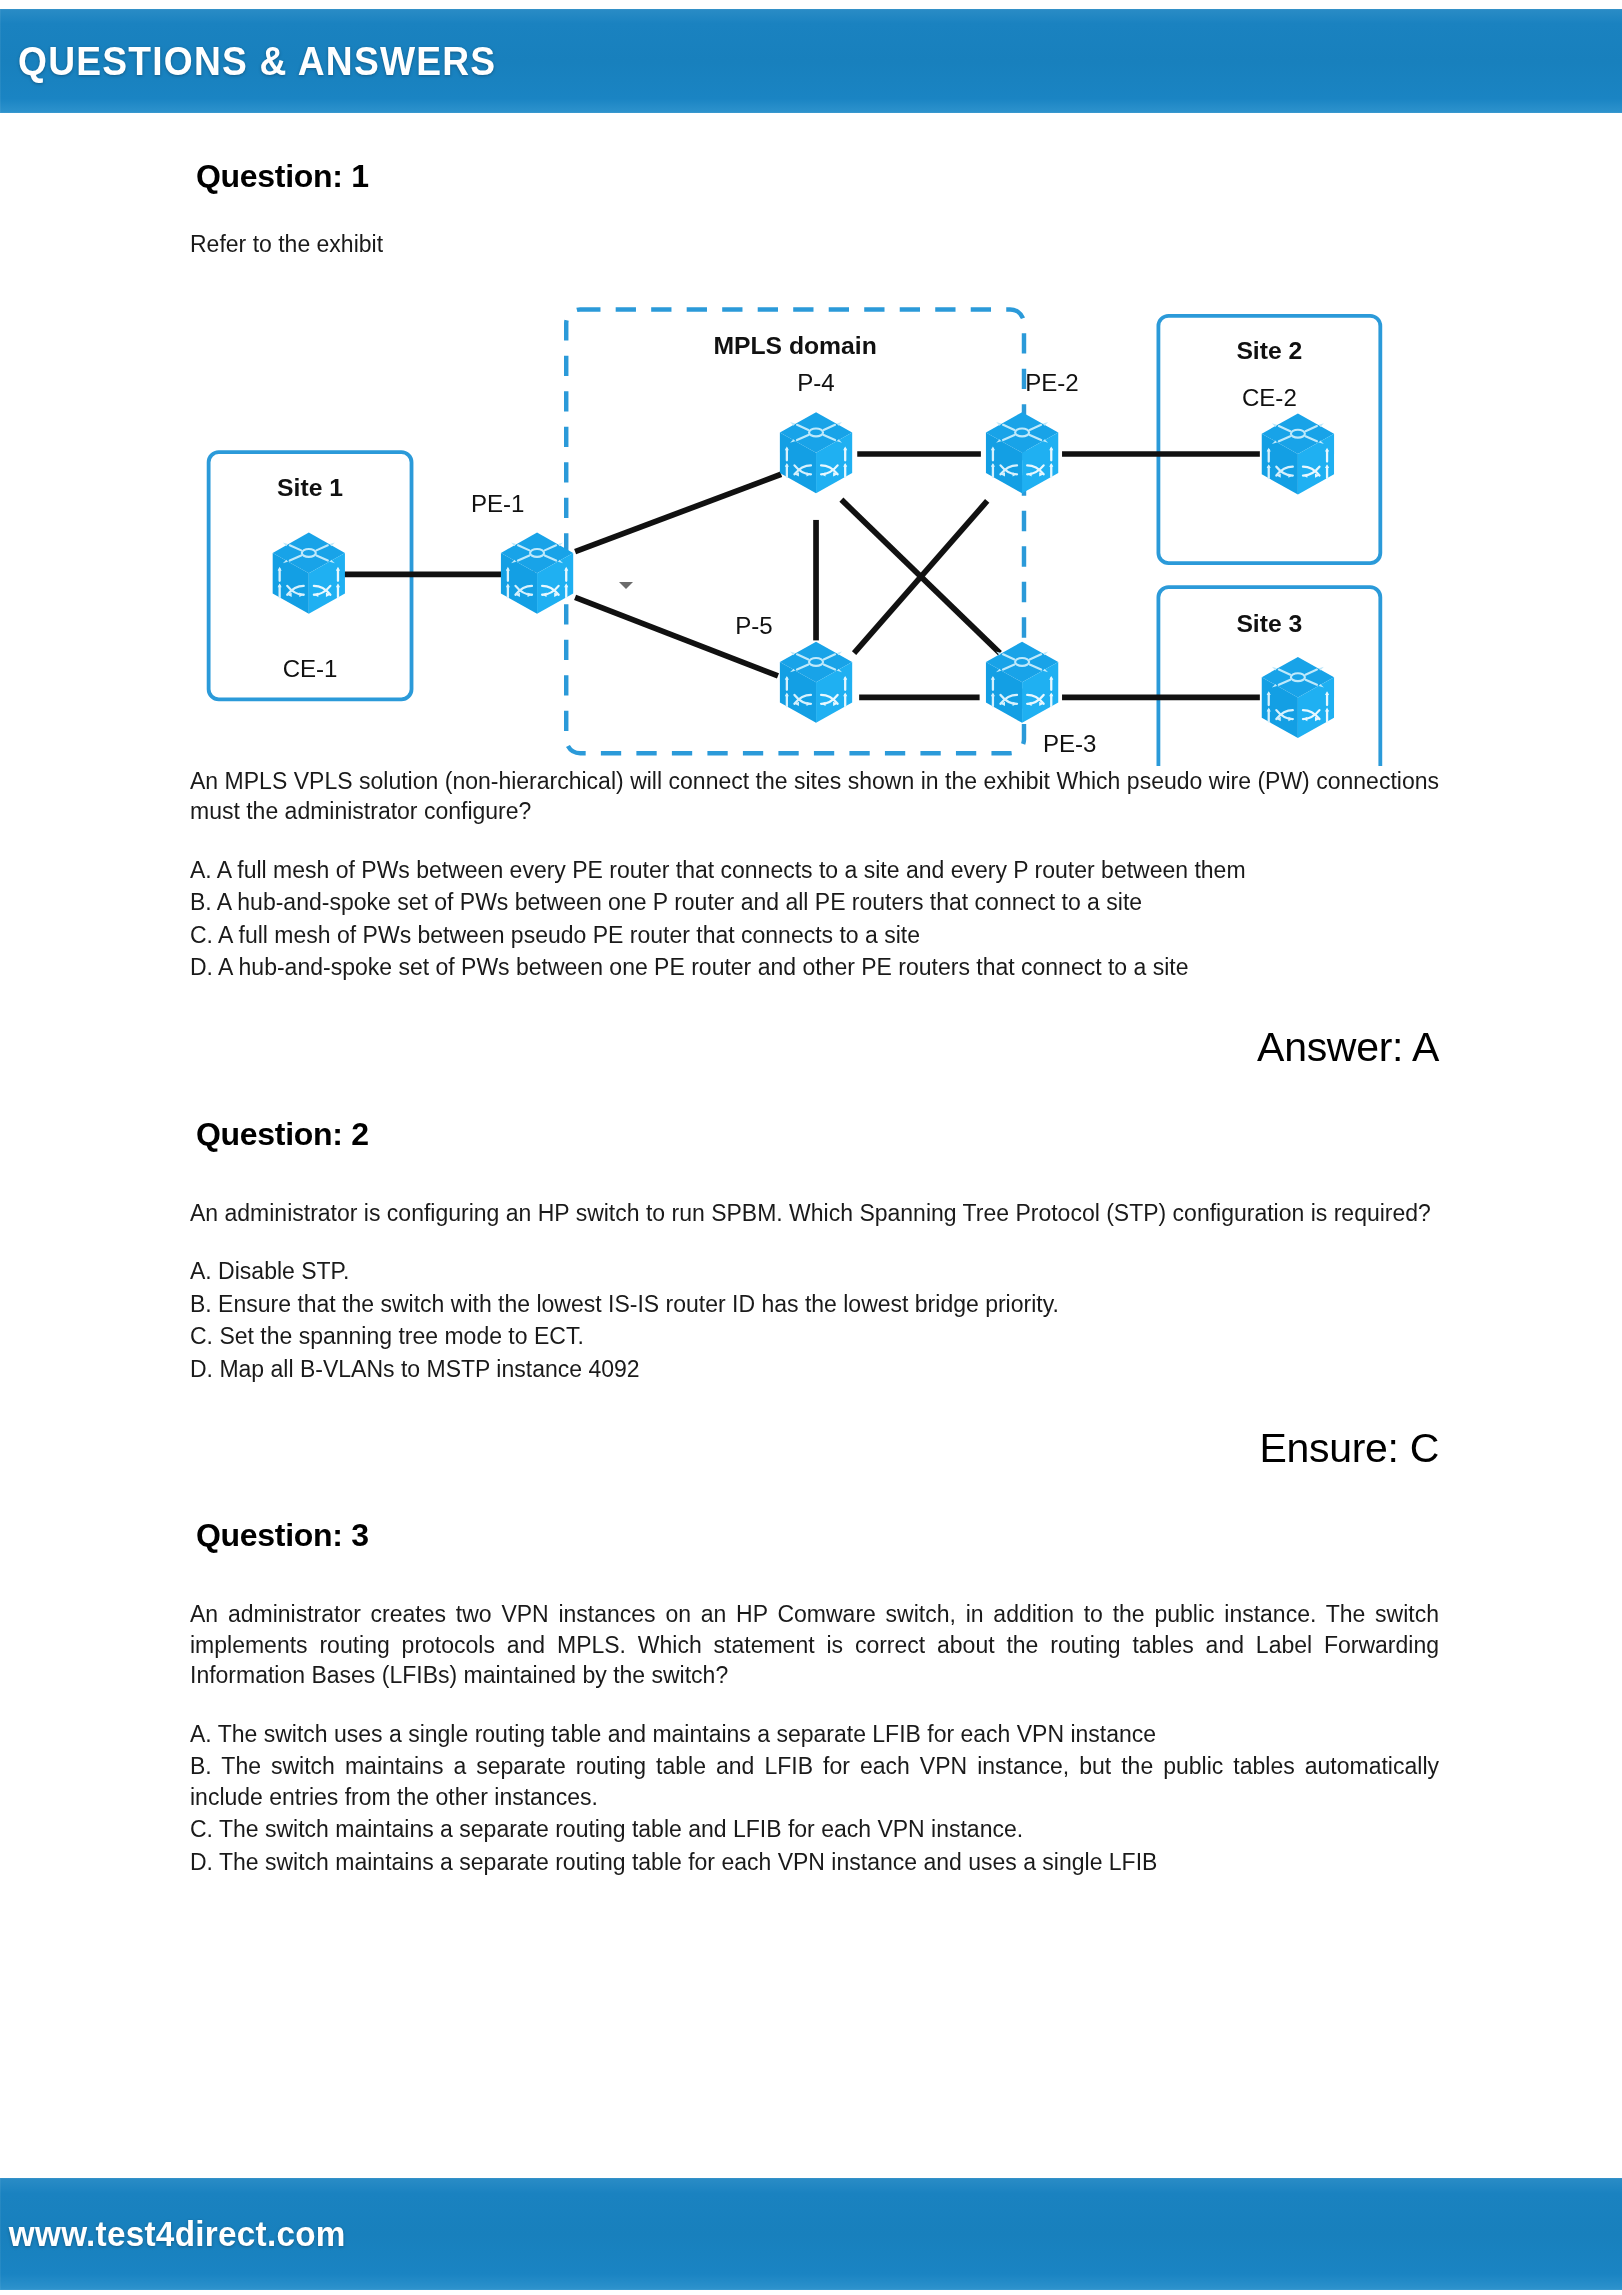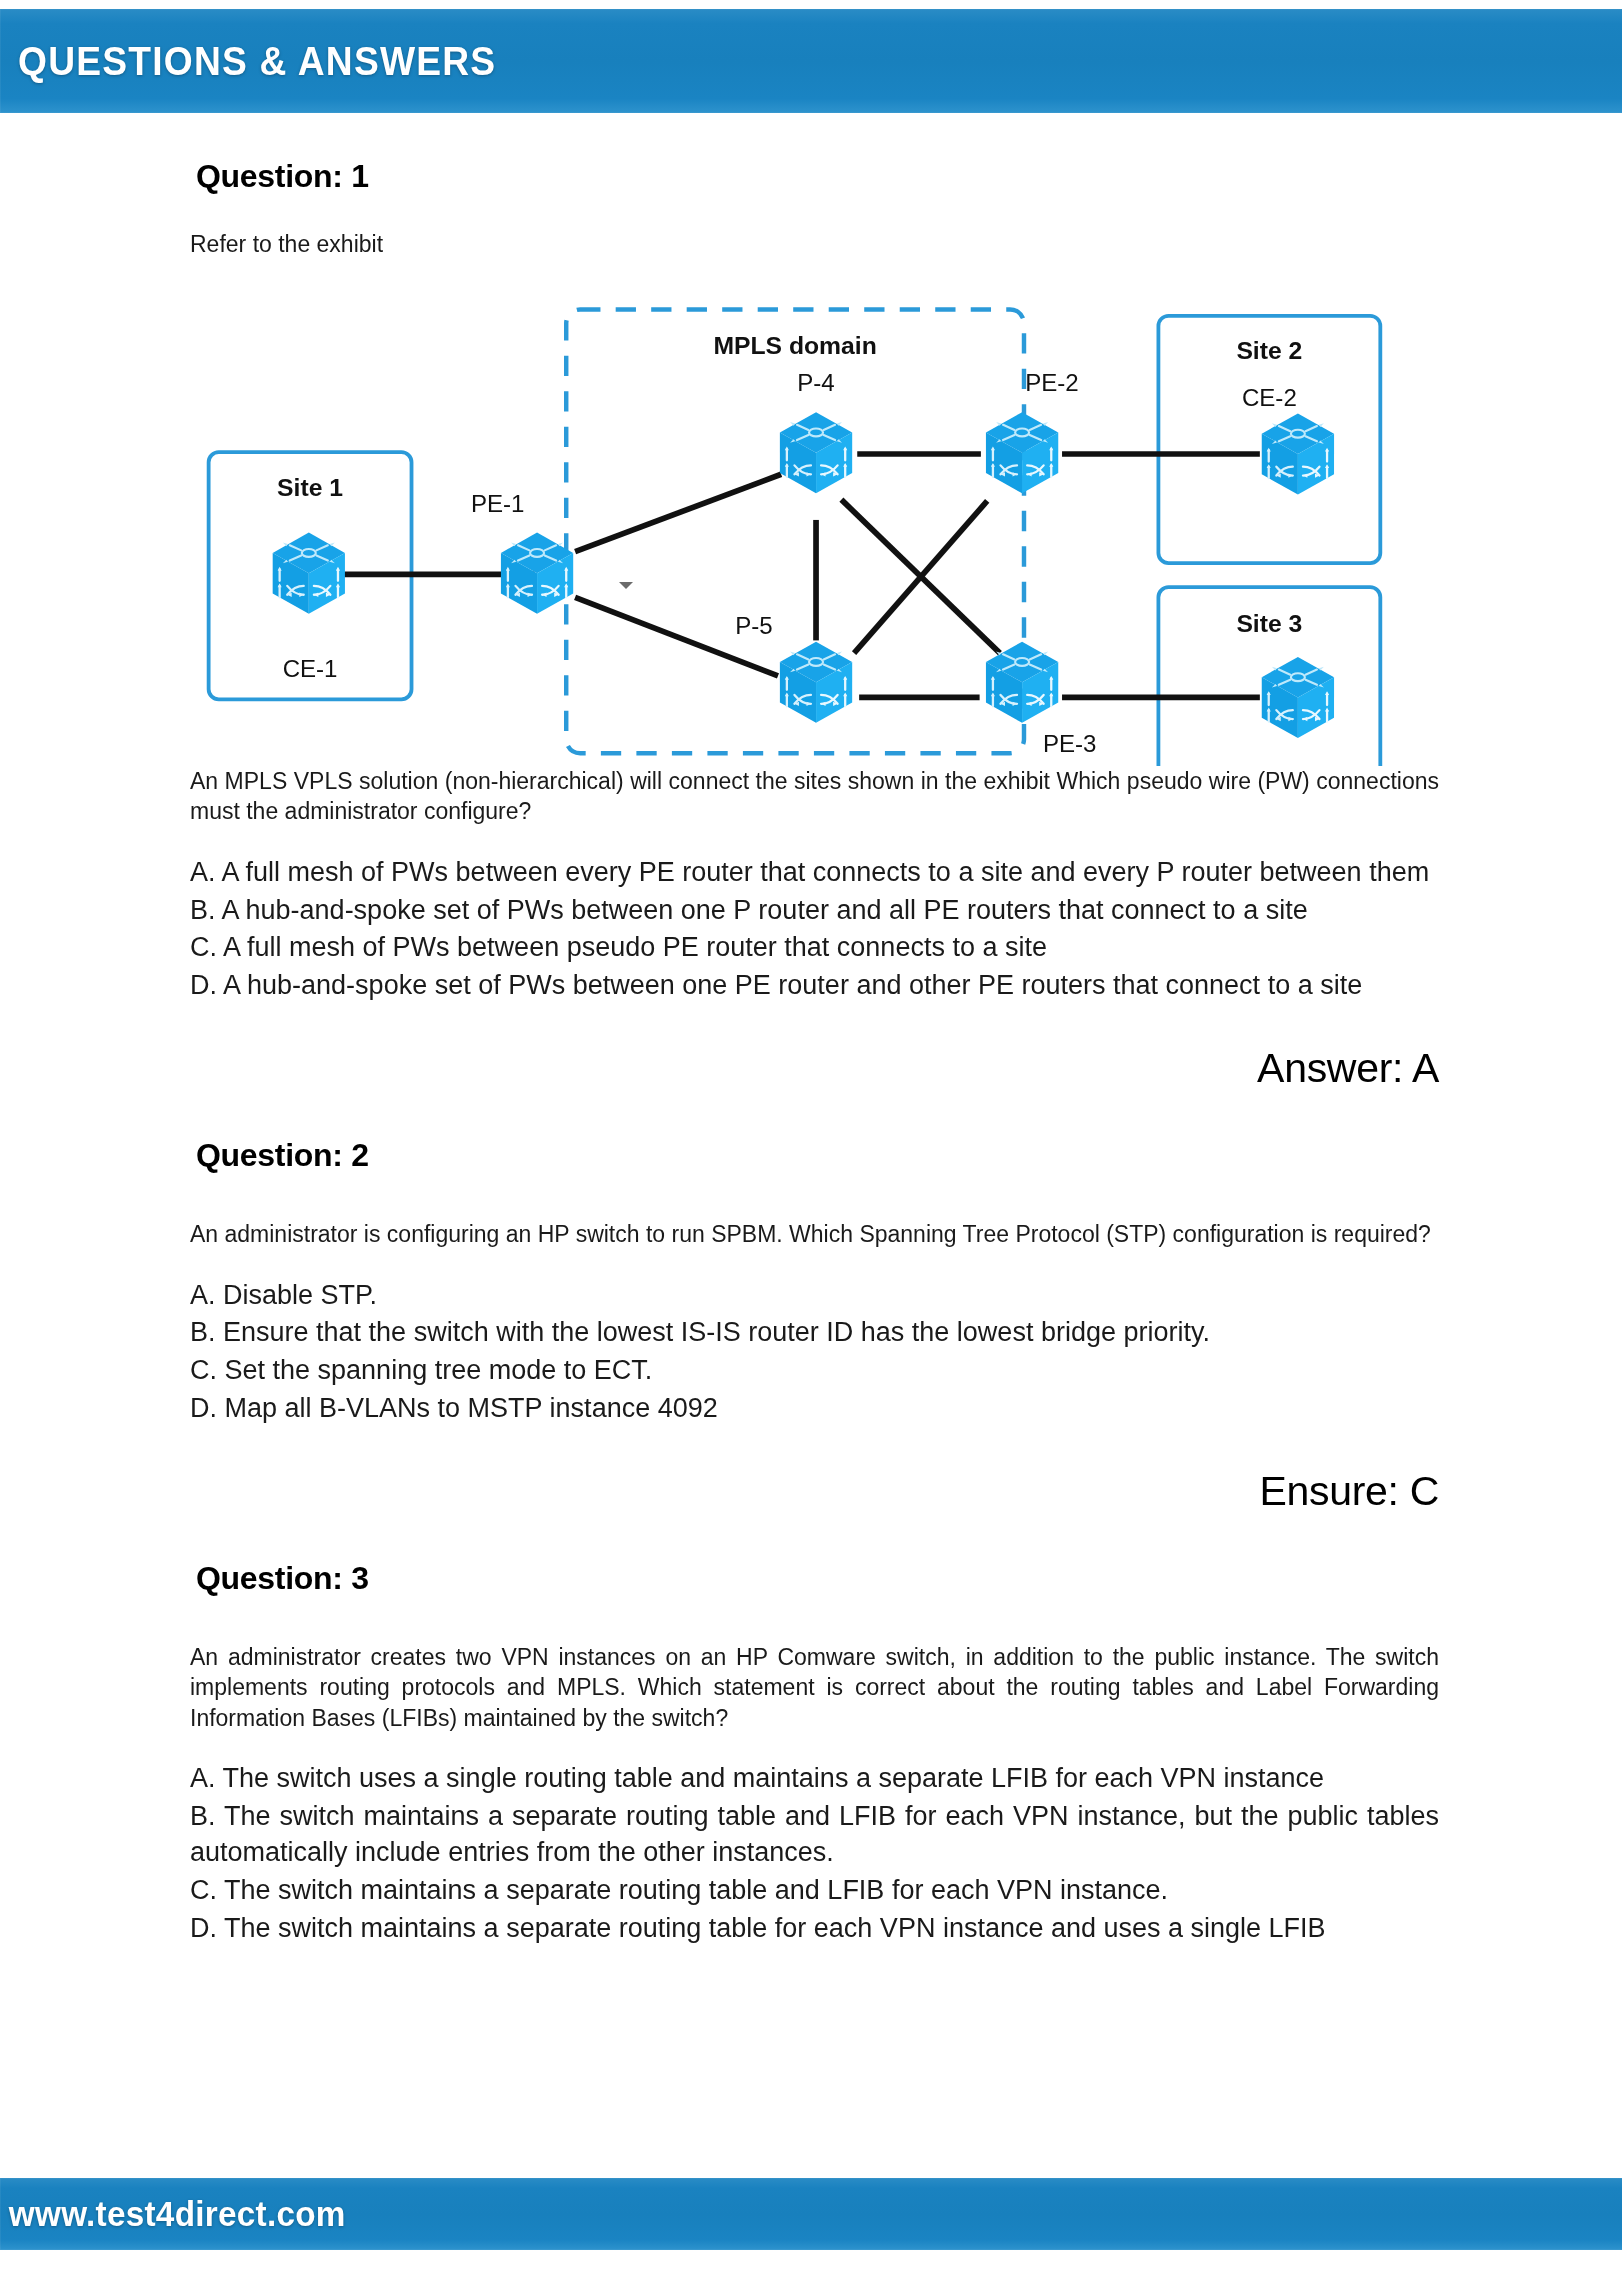--- a/index.html
+++ b/index.html
@@ -32,21 +32,21 @@
     display: flex;
     align-items: center;
     justify-content: flex-start;
   }
   #header-band {
     top: 9px;
     height: 104px;
   }
   #footer-band {
     top: 2178px;
-    height: 72px;
+    height: 112px;
   }
   .band-text {
     color: #ffffff;
     font-weight: bold;
     letter-spacing: 1px;
     text-shadow: 0 1.3px 3.2px rgba(0,0,0,0.30);
     white-space: nowrap;
   }
   #header-title {
     font-size: 40px;
@@ -91,21 +91,21 @@
   .justified {
     text-align: justify;
     text-justify: inter-word;
   }
   .opt-list {
     margin: 0;
     padding: 0;
     list-style: none;
   }
   .opt-list li {
-    font-size: 27px;
+    font-size: 23px;
     line-height: 1.33;
     color: #1a1a1a;
     margin: 0 0 1.9px 0;
   }
   .opt-list li.justified {
     text-align: justify;
     text-justify: inter-word;
   }
   .spacer-md { height: 28px; }
   .spacer-lg { height: 39px; }

